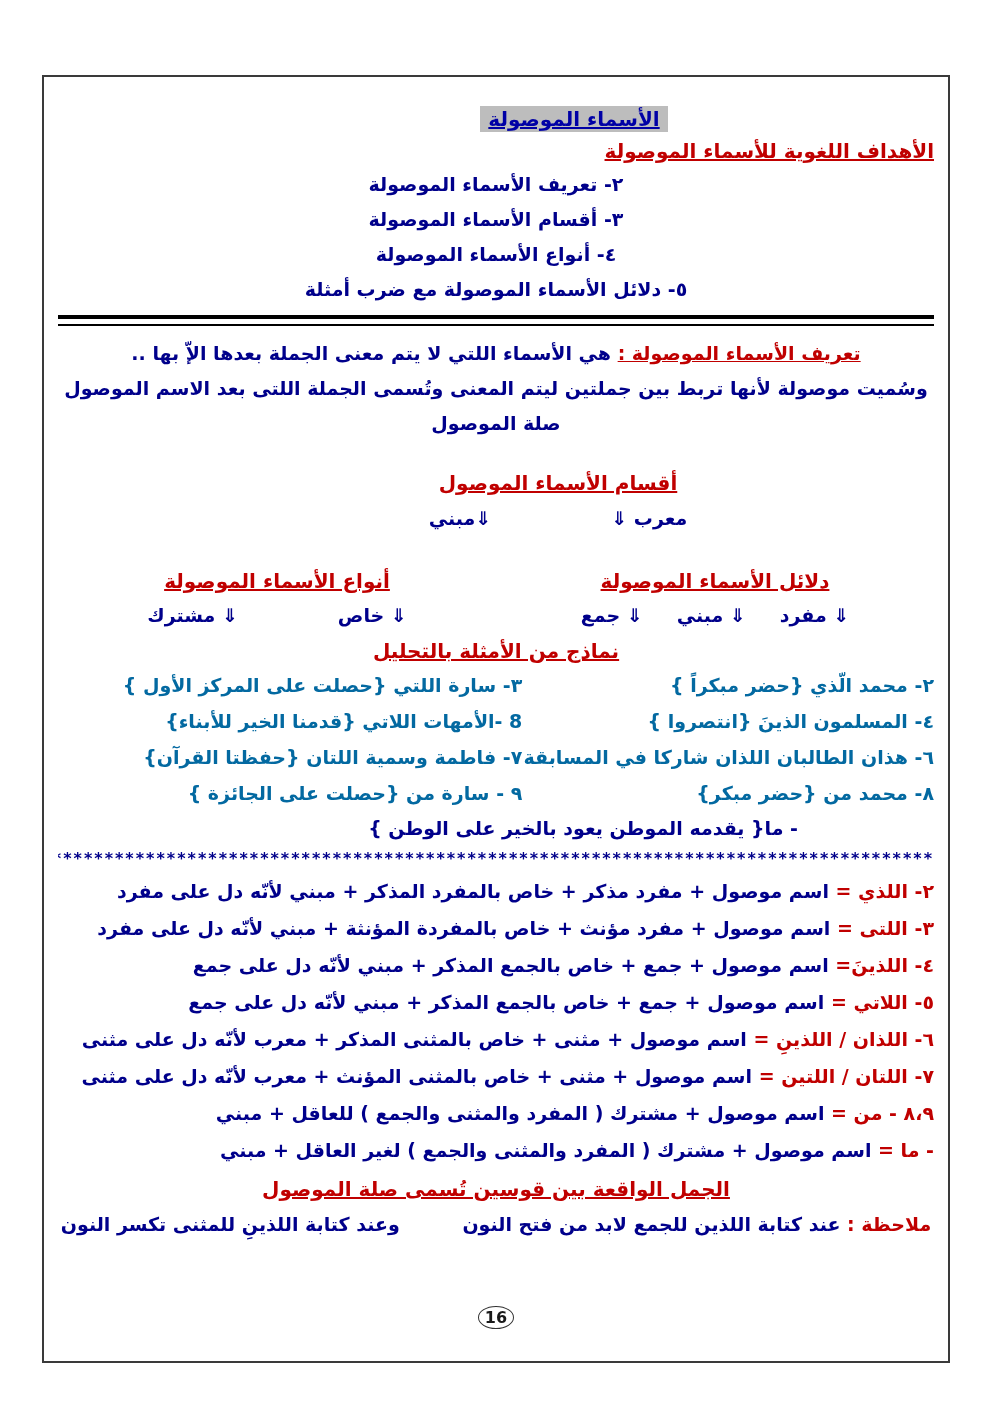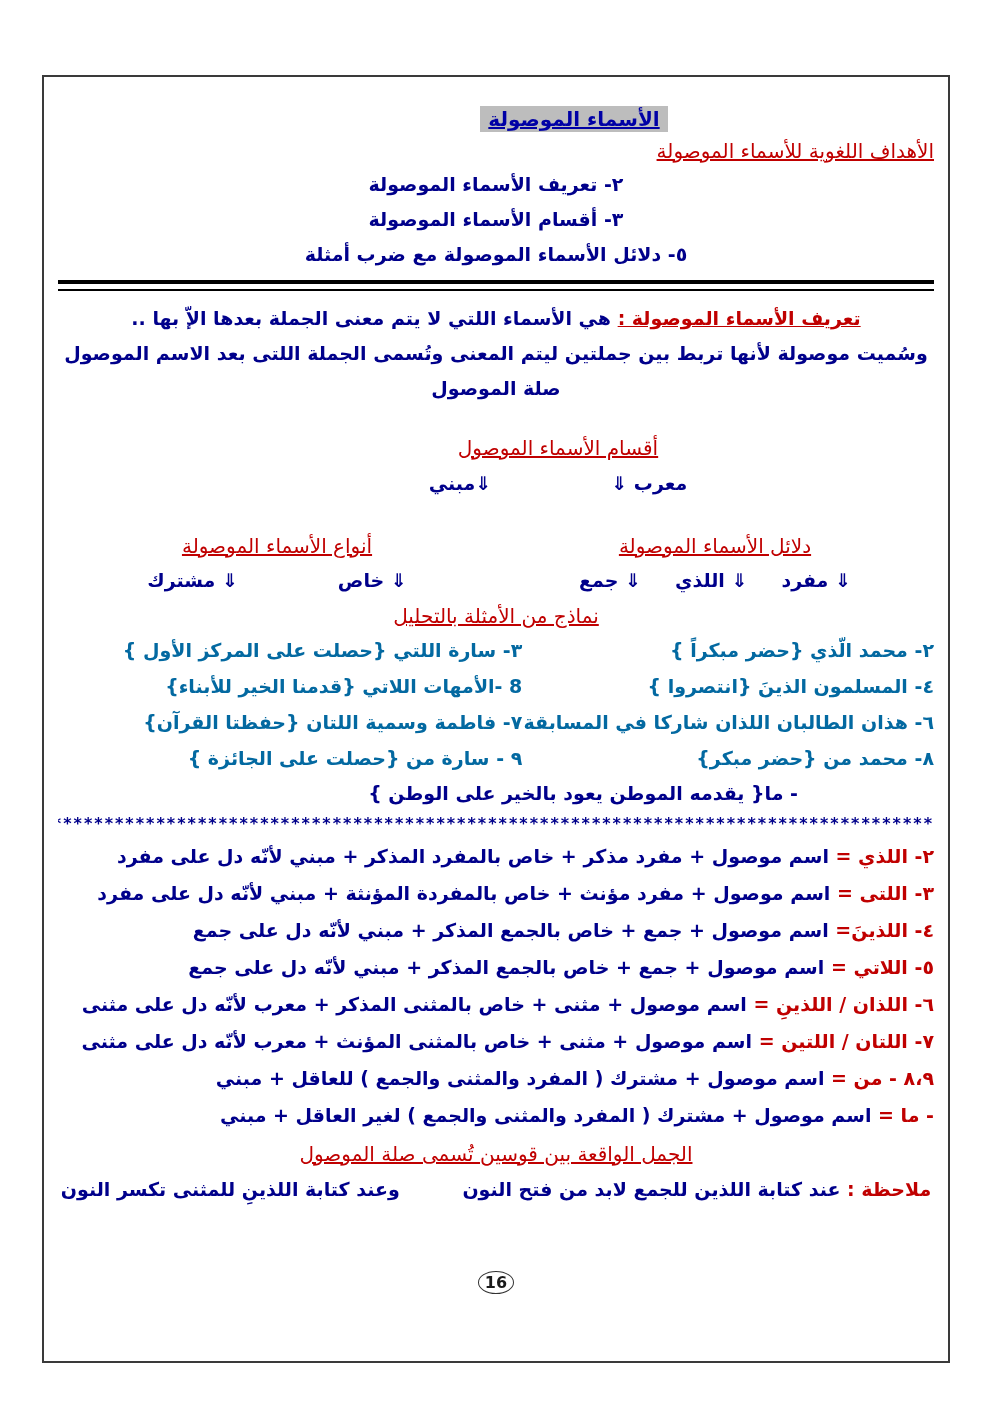--- a/index.html
+++ b/index.html
@@ -4,21 +4,21 @@
 <style>
   html,body{margin:0;padding:0;background:#ffffff;}
   .page{width:992px;height:1403px;background:#ffffff;position:relative;margin:0 auto;
         font-family:"DejaVu Sans",sans-serif;direction:rtl;overflow:hidden;}
   .frame{position:absolute;top:40px;left:42px;right:42px;bottom:40px;border:2px solid #3a3a3a;
          padding:30px 14px 10px;box-sizing:border-box;background:#ffffff;margin-top:35px;}
   .center{text-align:center;}
   .title-row{text-align:center;transform:translateX(78px);margin-bottom:4px;}
   .title{background:#bdbdbd;color:#0000a6;font-weight:bold;text-decoration:underline;
          font-size:20px;padding:1px 8px;}
-  .heading{font-size:20px;font-weight:normal;color:#c00000;text-decoration:underline;line-height:32px;}
+  .heading{font-size:20px;font-weight:bold;color:#c00000;text-decoration:underline;line-height:32px;}
   .line{font-size:19px;font-weight:bold;color:#00008b;text-align:center;line-height:35px;}
   .red-t{color:#c00000;font-weight:bold;}
   .u{text-decoration:underline;}
   .dbl{height:5px;border-top:4px solid #000;border-bottom:2px solid #000;margin:8px 0 10px;}
   .shift{transform:translateX(62px);}
   .sections-heading{margin-top:26px;}
   .sections-row{display:flex;justify-content:center;gap:120px;font-size:19px;font-weight:bold;
                 color:#00008b;line-height:38px;}
   .cols{display:flex;margin-top:28px;}
   .col{flex:1;text-align:center;}
@@ -47,20 +47,21 @@
 <div class="page">
   <div class="frame">
 
     <div class="title-row">
       <span class="title">الأسماء الموصولة</span>
     </div>
 
     <div class="heading" style="text-align:right;">الأهداف اللغوية للأسماء الموصولة</div>
     <div class="line">٢- تعريف الأسماء الموصولة</div>
     <div class="line">٣- أقسام الأسماء الموصولة</div>
+    <div class="line">٤- أنواع الأسماء الموصولة</div>
     <div class="line">٥- دلائل الأسماء الموصولة مع ضرب أمثلة</div>
 
     <div class="dbl"></div>
 
     <div class="line">
       <span class="red-t u">تعريف الأسماء الموصولة :</span>
       <span> هي الأسماء اللتي لا يتم معنى الجملة بعدها الإّ بها ..</span>
     </div>
     <div class="line">وسُميت موصولة لأنها تربط بين جملتين ليتم المعنى وتُسمى الجملة اللتى بعد الاسم الموصول صلة الموصول</div>
 
@@ -68,21 +69,21 @@
     <div class="sections-row shift">
       <span>معرب  ⇓</span>
       <span>⇓مبني</span>
     </div>
 
     <div class="cols">
       <div class="col">
         <div class="heading">دلائل الأسماء الموصولة</div>
         <div class="arrow-row narrow">
           <span>⇓ مفرد</span>
-          <span>⇓ اللذي</span>
+          <span>⇓ مبني</span>
           <span>⇓ جمع</span>
         </div>
       </div>
       <div class="col">
         <div class="heading">أنواع الأسماء الموصولة</div>
         <div class="arrow-row wide">
           <span>⇓ خاص</span>
           <span>⇓ مشترك</span>
         </div>
       </div>

